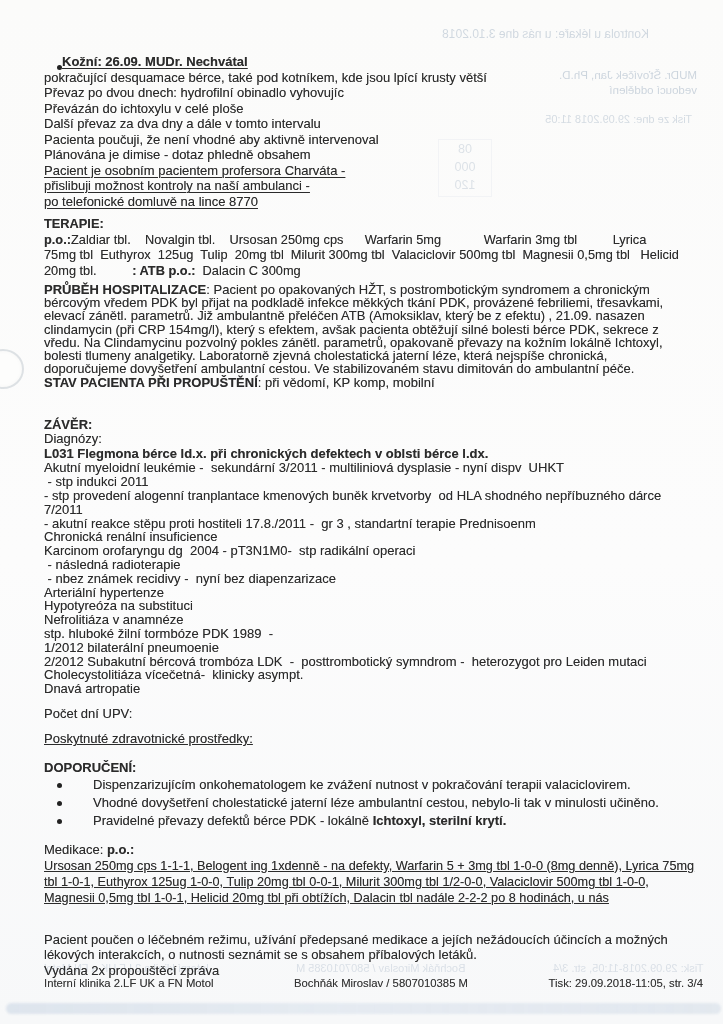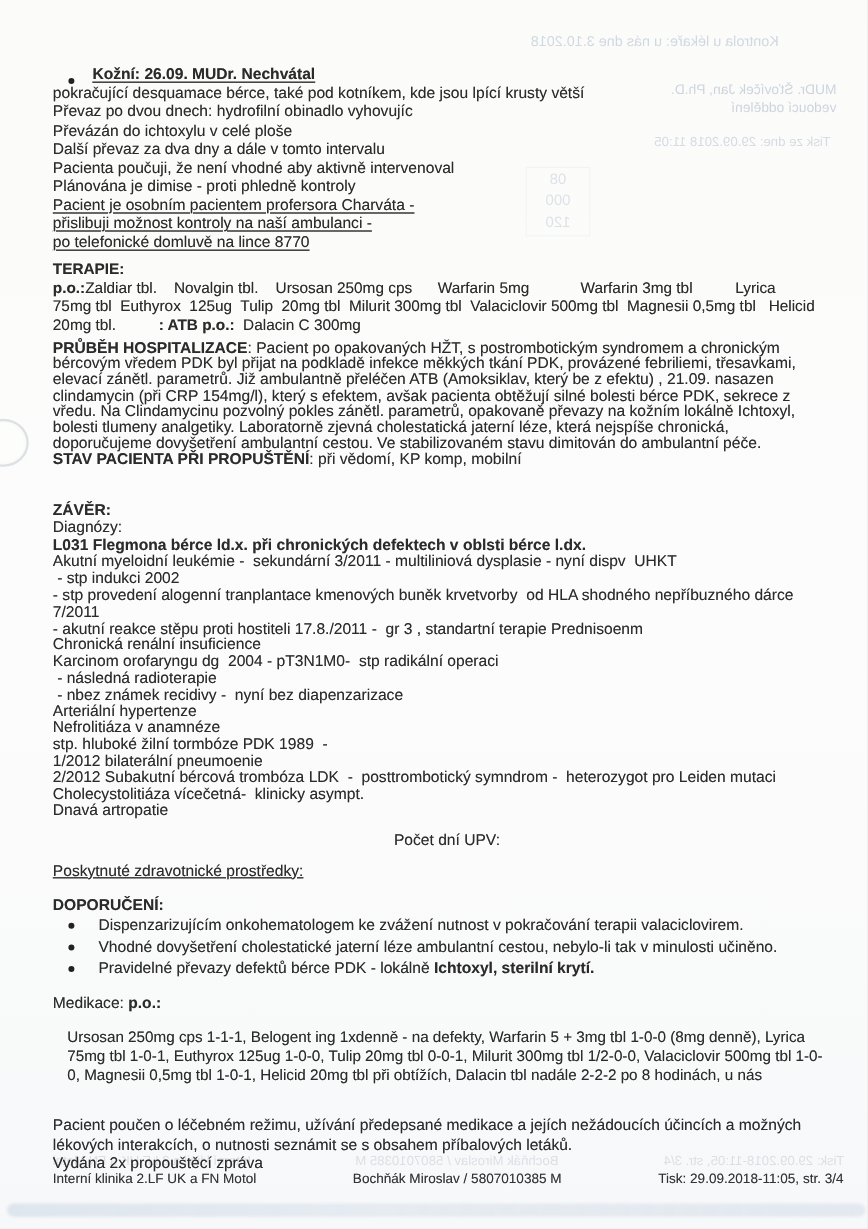--- a/index.html
+++ b/index.html
@@ -23,26 +23,26 @@
   }
   .ln{white-space:pre;line-height:15.5px;}
   .dense .ln{line-height:13.8px;}
   .b{font-weight:700;}
   .u{text-decoration:underline;text-decoration-thickness:1px;text-underline-offset:2px;}
   .dot{
     display:inline-block;width:5px;height:5px;border-radius:50%;
     background:#222;vertical-align:middle;margin-right:0;
   }
   .sec{margin:0;}
-  .kozni-head{margin-left:13px;display:flex;align-items:flex-end;gap:15px;line-height:15.5px;}
+  .kozni-head{margin-left:13px;display:flex;align-items:flex-end;line-height:15.5px;}
   .terapie{font-size:12.8px;}
   .para{line-height:13.2px;max-width:642px;margin:0;}
-  .para-wide{line-height:16px;max-width:658px;margin:12px;font-size:12.7px;}
+  .para-wide{line-height:16px;max-width:658px;margin:0;font-size:12.7px;text-decoration:underline;}
   .pouceni-para{line-height:15.5px;max-width:652px;margin:0;}
-  .dop-row{display:flex;line-height:18px;}
+  .dop-row{display:flex;line-height:18px;gap:11px;}
   .dop-row .dot-cell{width:25px;padding-left:13px;flex:0 0 auto;}
   .footer{
     position:absolute;left:44px;right:20px;top:977px;
     display:flex;justify-content:space-between;
     font-size:11.3px;color:#333;
     text-shadow:0 0 .4px rgba(40,40,40,.4);
   }
   
   .bleed{
     position:absolute;
@@ -111,21 +111,21 @@
     <section class="sec" style="margin-bottom:7px;">
       <div class="kozni-head">
         <span class="dot"></span>
         <span class="b u">Kožní: 26.09. MUDr. Nechvátal</span>
       </div>
       <div class="ln">pokračující desquamace bérce, také pod kotníkem, kde jsou lpící krusty větší</div>
       <div class="ln">Převaz po dvou dnech: hydrofilní obinadlo vyhovujíc</div>
       <div class="ln">Převázán do ichtoxylu v celé ploše</div>
       <div class="ln">Další převaz za dva dny a dále v tomto intervalu</div>
       <div class="ln">Pacienta poučuji, že není vhodné aby aktivně intervenoval</div>
-      <div class="ln">Plánována je dimise - proti phledně kontroly</div>
+      <div class="ln">Plánována je dimise - dotaz phledně obsahem</div>
       <div class="ln u">Pacient je osobním pacientem profersora Charváta -</div>
       <div class="ln u">přislibuji možnost kontroly na naší ambulanci -</div>
       <div class="ln u">po telefonické domluvě na lince 8770</div>
     </section>
 
     <section class="sec terapie" style="margin-bottom:5px;">
       <div class="ln b">TERAPIE:</div>
       <div class="ln"><span class="b">p.o.:</span><span>Zaldiar tbl.    Novalgin tbl.    Ursosan 250mg cps      Warfarin 5mg            Warfarin 3mg tbl          Lyrica</span></div>
       <div class="ln">75mg tbl  Euthyrox  125ug  Tulip  20mg tbl  Milurit 300mg tbl  Valaciclovir 500mg tbl  Magnesii 0,5mg tbl   Helicid</div>
       <div class="ln"><span>20mg tbl.          </span><span class="b">: ATB p.o.:</span><span>  Dalacin C 300mg</span></div>
@@ -137,38 +137,39 @@
 
     <section class="sec" style="margin-bottom:26px;">
       <div class="ln"><span class="b">STAV PACIENTA PŘI PROPUŠTĚNÍ</span><span>: při vědomí, KP komp, mobilní</span></div>
     </section>
 
     <section class="sec dense" style="margin-bottom:10px;">
       <div class="ln b" style="line-height:15px;">ZÁVĚR:</div>
       <div class="ln" style="line-height:14.5px;">Diagnózy:</div>
       <div class="ln b" style="line-height:15px;">L031 Flegmona bérce ld.x. při chronických defektech v oblsti bérce l.dx.</div>
       <div class="ln">Akutní myeloidní leukémie -  sekundární 3/2011 - multiliniová dysplasie - nyní dispv  UHKT</div>
-      <div class="ln"> - stp indukci 2002</div>
+      <div class="ln"> - stp indukci 2011</div>
       <div class="ln">- stp provedení alogenní tranplantace kmenových buněk krvetvorby  od HLA shodného nepříbuzného dárce</div>
       <div class="ln">7/2011</div>
       <div class="ln">- akutní reakce stěpu proti hostiteli 17.8./2011 -  gr 3 , standartní terapie Prednisoenm</div>
       <div class="ln">Chronická renální insuficience</div>
       <div class="ln">Karcinom orofaryngu dg  2004 - pT3N1M0-  stp radikální operaci</div>
       <div class="ln"> - následná radioterapie</div>
       <div class="ln"> - nbez známek recidivy -  nyní bez diapenzarizace</div>
       <div class="ln">Arteriální hypertenze</div>
+      <div class="ln">Hypotyreóza na substituci</div>
       <div class="ln">Nefrolitiáza v anamnéze</div>
       <div class="ln">stp. hluboké žilní tormbóze PDK 1989  -</div>
       <div class="ln">1/2012 bilaterální pneumoenie</div>
       <div class="ln">2/2012 Subakutní bércová trombóza LDK  -  posttrombotický symndrom -  heterozygot pro Leiden mutaci</div>
       <div class="ln">Cholecystolitiáza vícečetná-  klinicky asympt.</div>
       <div class="ln">Dnavá artropatie</div>
     </section>
 
-    <div class="ln" style="margin-bottom:10px;text-align:center;">Počet dní UPV:</div>
+    <div class="ln" style="margin-bottom:10px;">Počet dní UPV:</div>
 
     <div class="ln" style="margin-bottom:12px;text-decoration:underline;">Poskytnuté zdravotnické prostředky:</div>
 
     <section class="sec" style="margin-bottom:12px;">
       <div class="ln b" style="line-height:17px;">DOPORUČENÍ:</div>
       <div class="dop-row">
         <span class="dot-cell"><span class="dot"></span></span>
         <span>Dispenzarizujícím onkohematologem ke zvážení nutnost v pokračování terapii valaciclovirem.</span>
       </div>
       <div class="dop-row">

